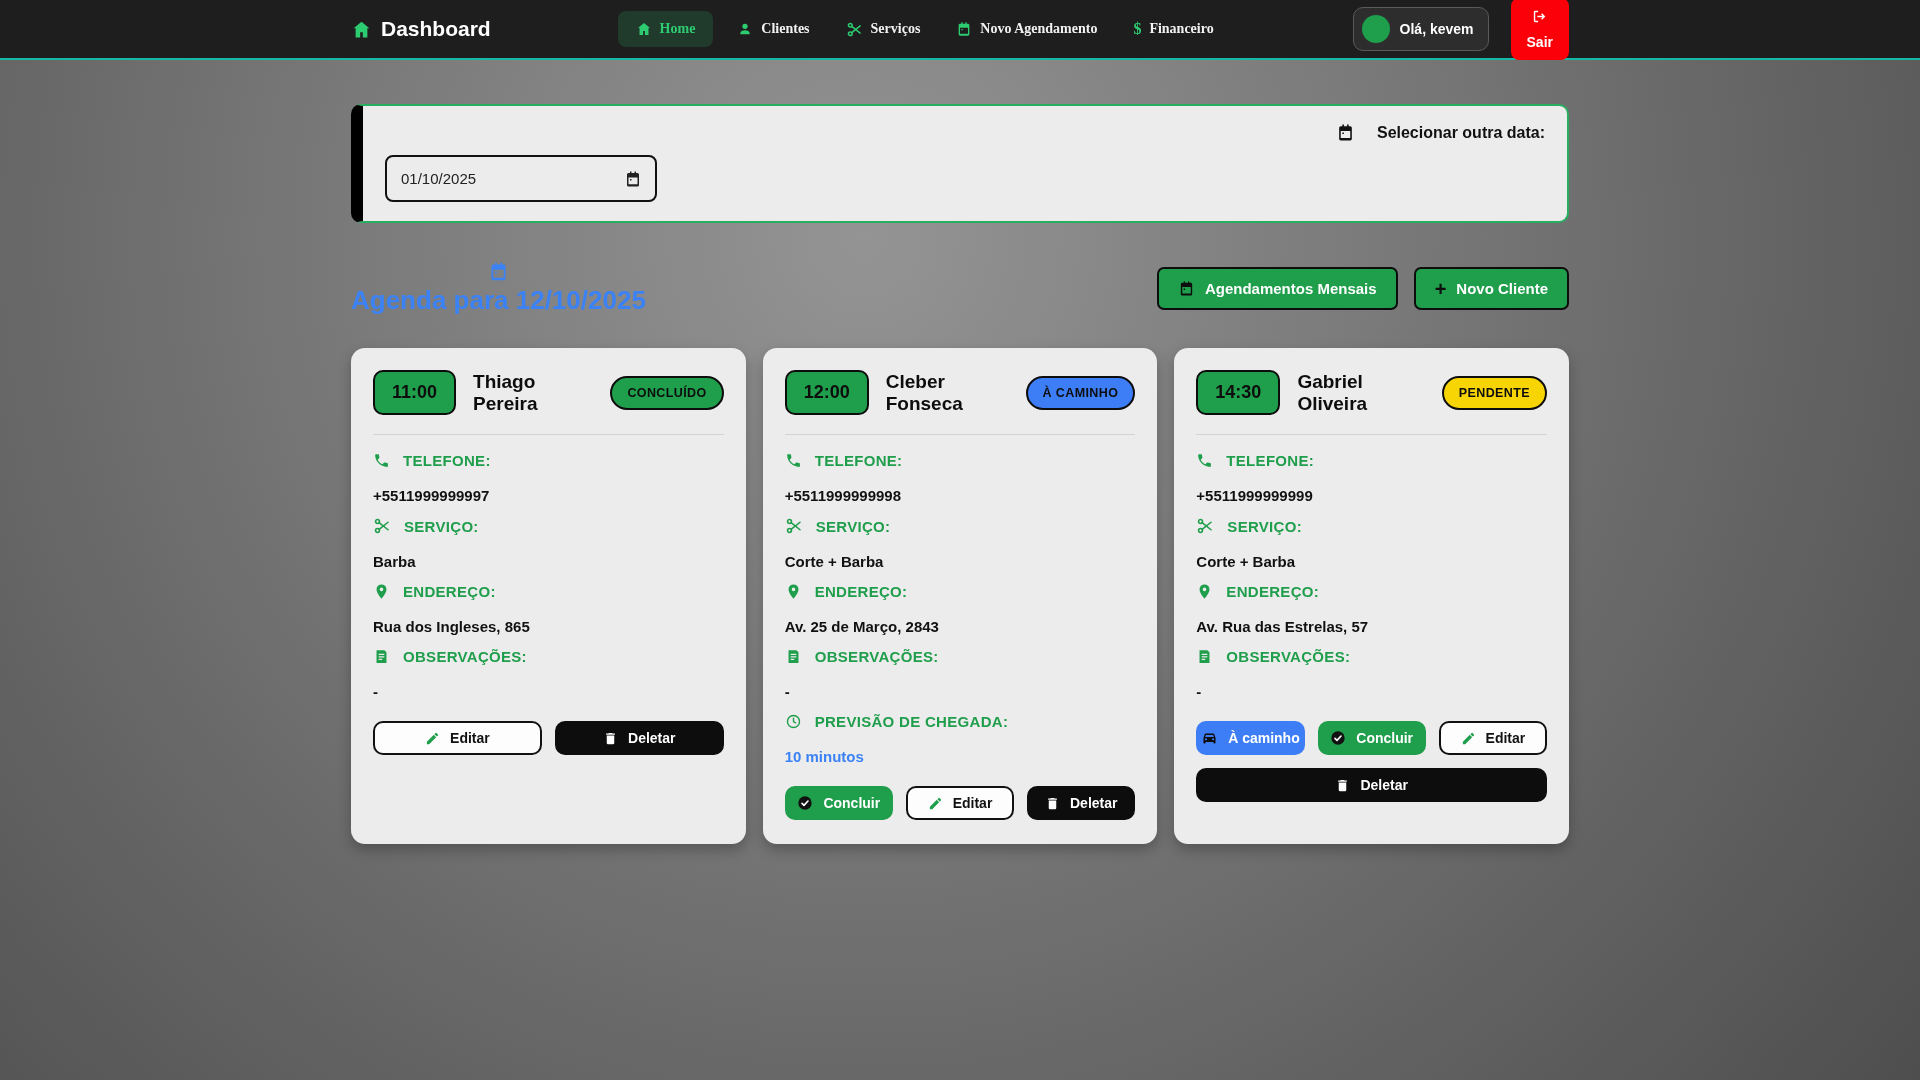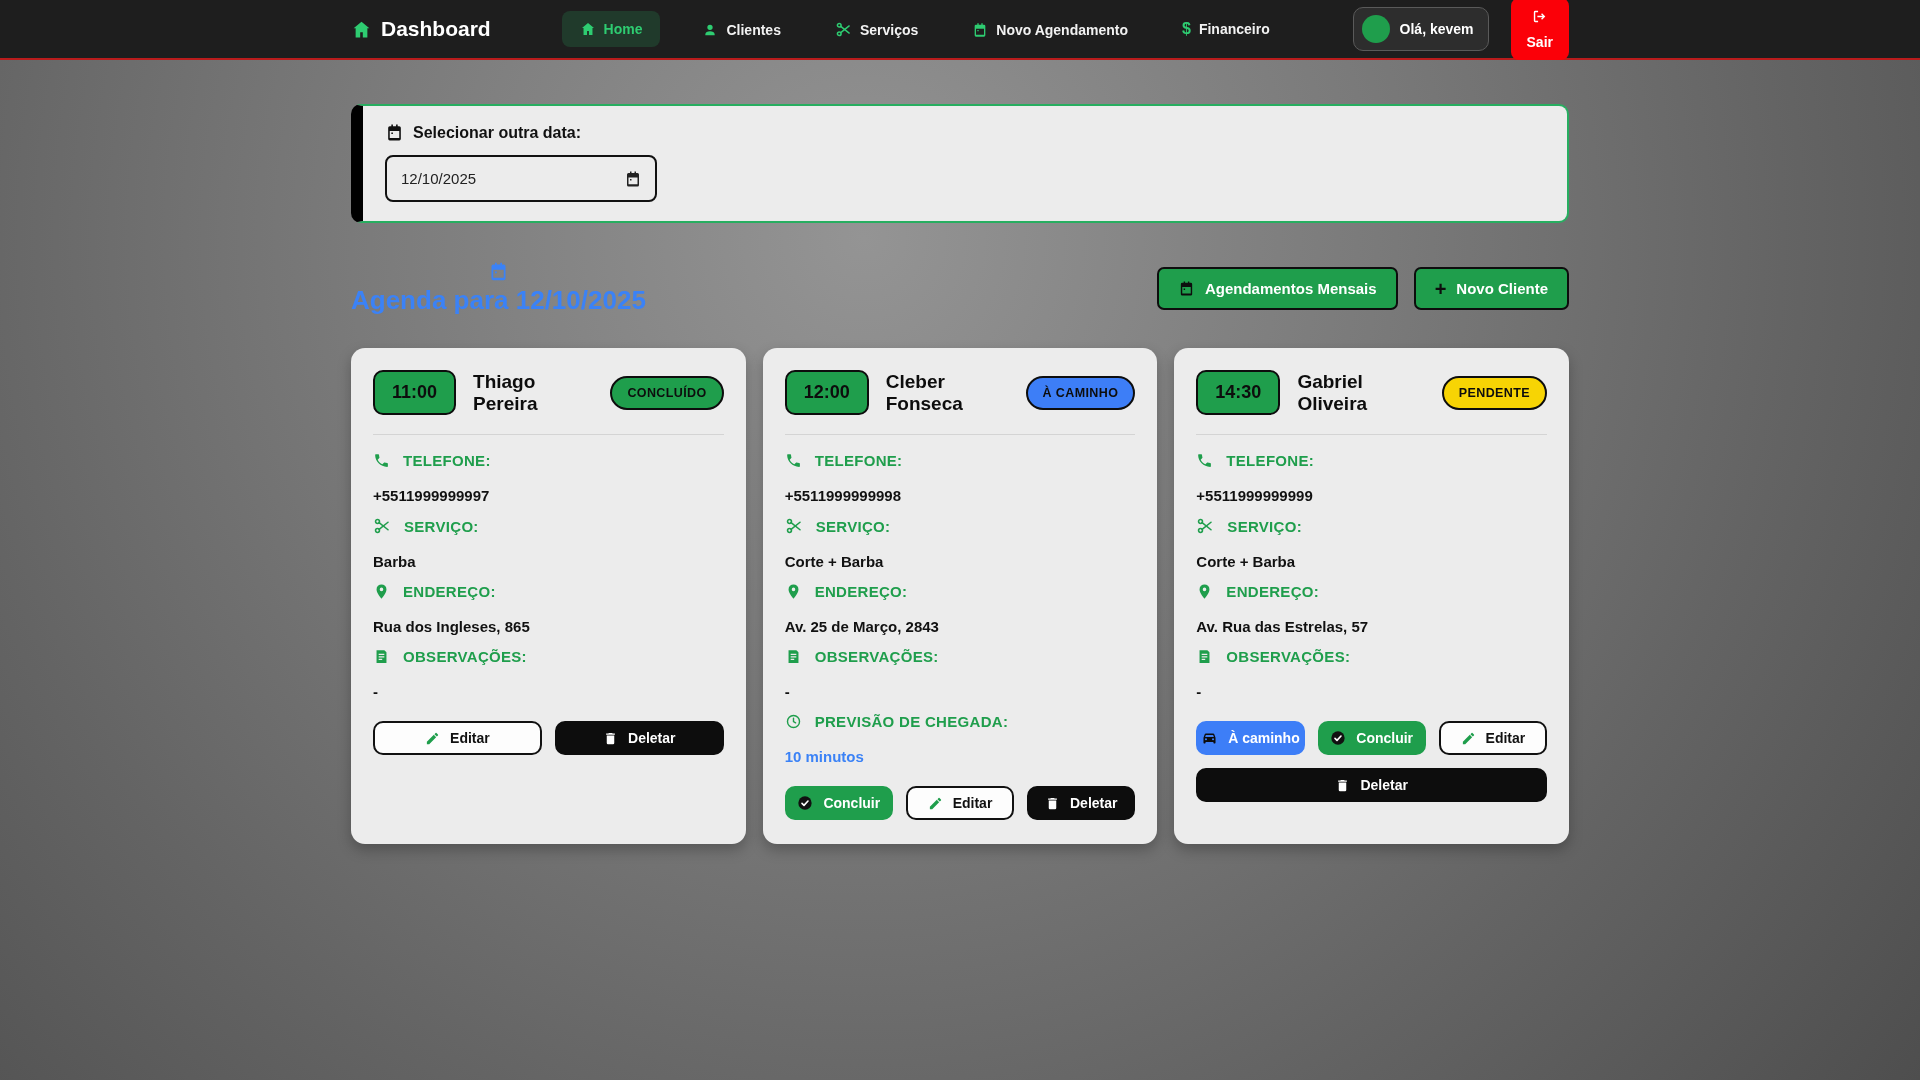--- a/index.html
+++ b/index.html
@@ -7,26 +7,26 @@
   html,body { width:1920px; height:1080px; overflow:hidden; }
   body {
     font-family:"Liberation Sans", sans-serif;
     background: radial-gradient(circle at 45% 22%, #949494 0%, #7a7a7a 38%, #646464 68%, #4e4e4e 100%);
     color:#111;
   }
   .container { width:1218px; margin:0 auto; }
 
   
   .navbar {
-    height:60px; background:#1e1e1e; border-bottom:2px solid #b91c1c;
+    height:60px; background:#1e1e1e; border-bottom:2px solid #14b8a6;
   }
   .navbar .container { height:100%; display:flex; align-items:center; justify-content:space-between; }
   .brand { display:flex; align-items:center; gap:9px; color:#fff; font-size:21px; font-weight:800; }
   .brand .icn { color:#2ecc71; }
-  .nav-menu { display:flex; align-items:flex-end; gap:30px; }
+  .nav-menu { display:flex; align-items:center; gap:12px;font-family:Liberation Serif, serif; }
   .nav-item {
     display:flex; align-items:center; gap:8px; color:#f2f2f2; font-size:14px; font-weight:600;
     cursor:pointer; padding:9px 12px; border-radius:8px;
   }
   .nav-item .icn { color:#2ecc71; }
   .nav-item.active { background:rgba(46,204,113,.16); color:#2ecc71; padding:10px 18px; }
   .nav-right { display:flex; align-items:center; gap:22px; }
   .user-chip {
     display:flex; align-items:center; gap:10px; background:#2d2d2d; border:1px solid #5a5a5a;
     border-radius:10px; padding:7px 14px 7px 8px; color:#fff; font-size:14px; font-weight:800; cursor:pointer;justify-content:space-between;
@@ -39,21 +39,21 @@
     flex-direction:column;
   }
 
   
   .main { padding-top:44px; }
 
   .date-card {
     background:#ececec; border:2px solid #27ae60; border-left:12px solid #000;
     border-radius:10px; padding:17px 22px 19px;
   }
-  .date-label { display:flex; align-items:center; gap:9px; font-size:16px; font-weight:700; color:#111; }
+  .date-label { display:flex; align-items:center; gap:22px; font-size:16px; font-weight:700; color:#111;justify-content:flex-end; }
   .date-input {
     margin-top:13px; width:272px; height:47px; border:2px solid #111; border-radius:8px;
     display:flex; align-items:center; justify-content:space-between; padding:0 13px 0 14px;
     font-size:15px; color:#222; background:transparent; cursor:pointer;
   }
 
   .agenda-head { margin-top:38px; display:flex; align-items:center; justify-content:space-between; }
   .agenda-title { display:flex; gap:3px; font-size:26px; font-weight:800; color:#3b82f6;flex-direction:column; }
   .agenda-actions { display:flex; gap:16px; }
   .btn-top {
@@ -189,21 +189,21 @@
     <section class="date-card">
       <div class="date-label">
         <span class="icn">
           <svg width="19" height="19" viewBox="0 0 24 24" fill="currentColor">
               <path fill-rule="evenodd" d="M8 2v2H6a2 2 0 0 0-2 2v14a2 2 0 0 0 2 2h12a2 2 0 0 0 2-2V6a2 2 0 0 0-2-2h-2V2h-2v2h-4V2H8zm-2 8h12v9H6v-9zm2 2v2h2v-2H8z"></path>
             </svg>
         </span>
         <span>Selecionar outra data:</span>
       </div>
       <div class="date-input">
-        <span>12/10/2025</span>
+        <span>01/10/2025</span>
         <span class="icn">
           <svg width="18" height="18" viewBox="0 0 24 24" fill="currentColor">
               <path fill-rule="evenodd" d="M8 2v2H6a2 2 0 0 0-2 2v14a2 2 0 0 0 2 2h12a2 2 0 0 0 2-2V6a2 2 0 0 0-2-2h-2V2h-2v2h-4V2H8zm-2 8h12v9H6v-9zm2 2v2h2v-2H8z"></path>
             </svg>
         </span>
       </div>
     </section>
 
     <div class="agenda-head">
       <h1 class="agenda-title">

